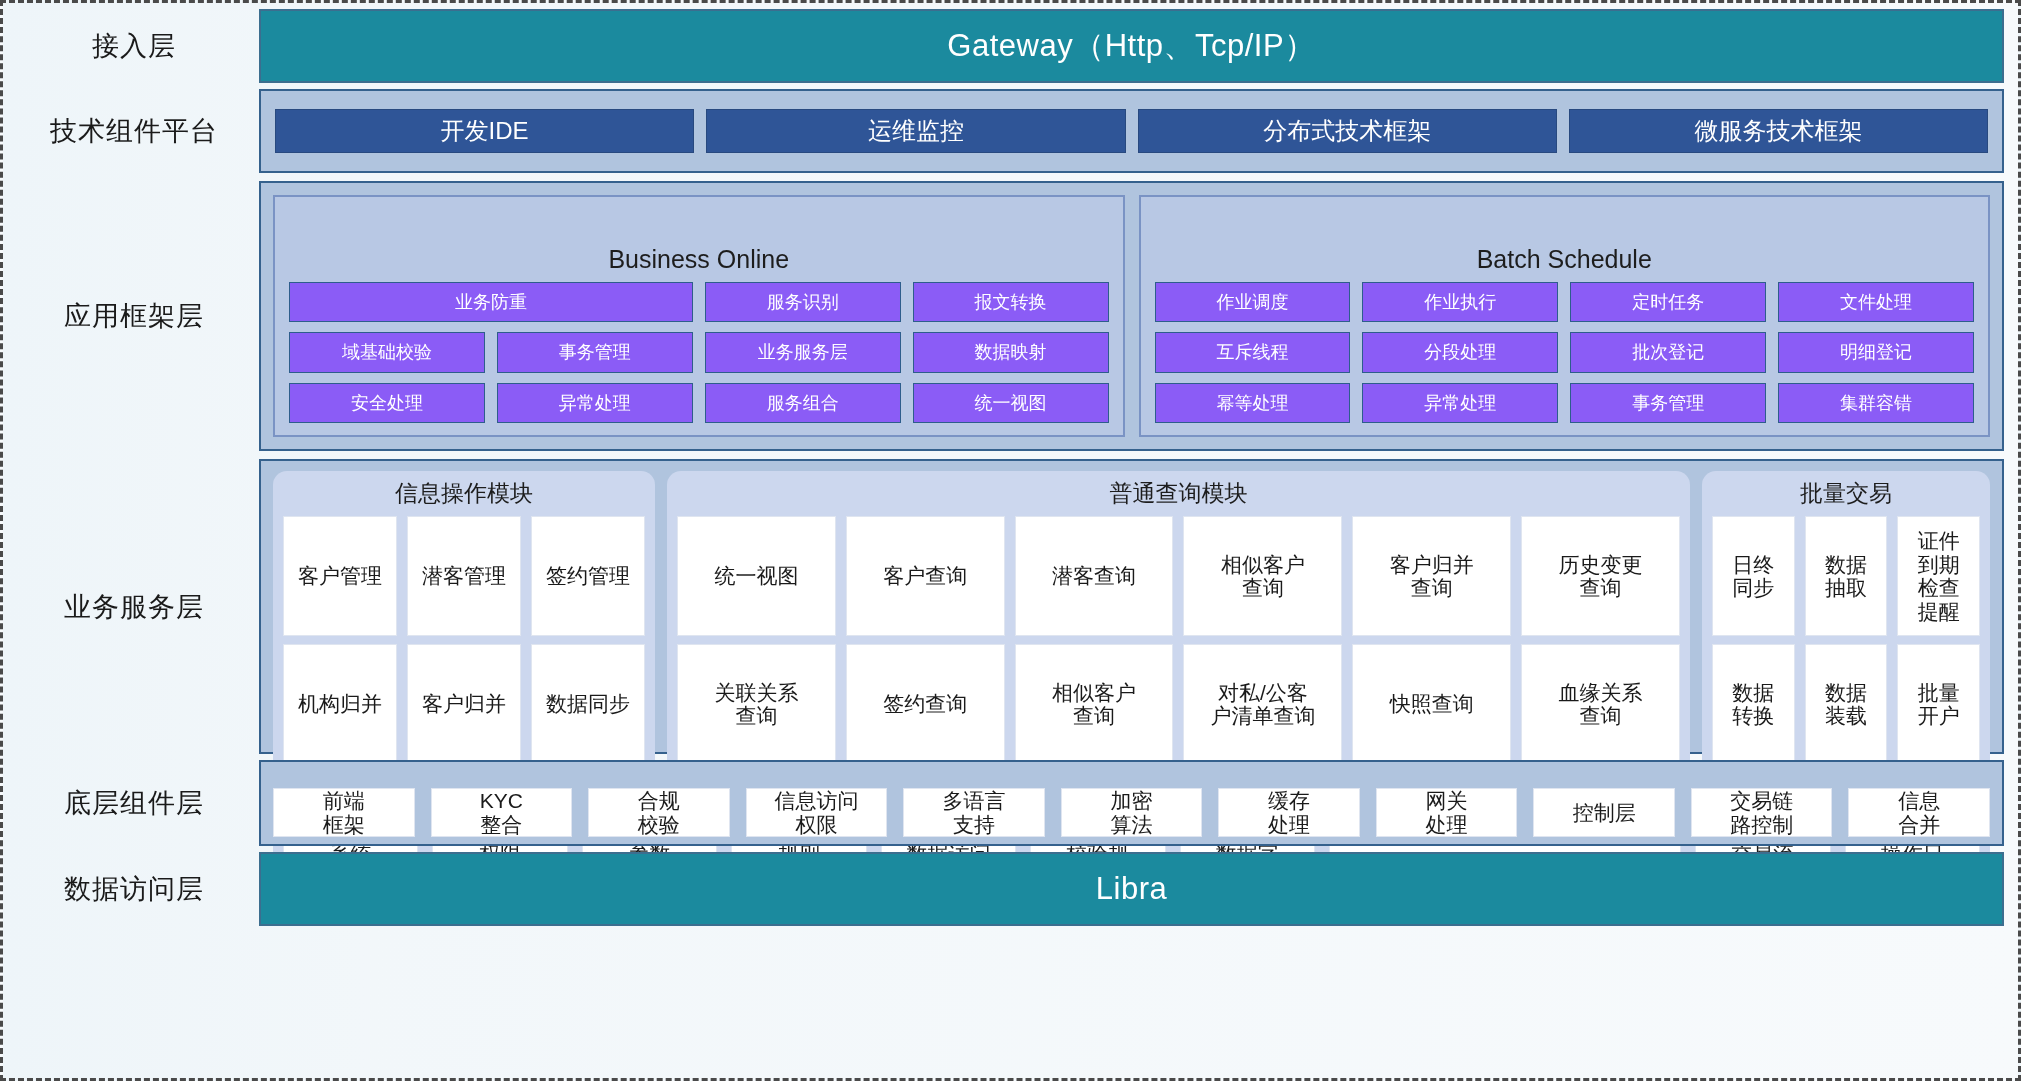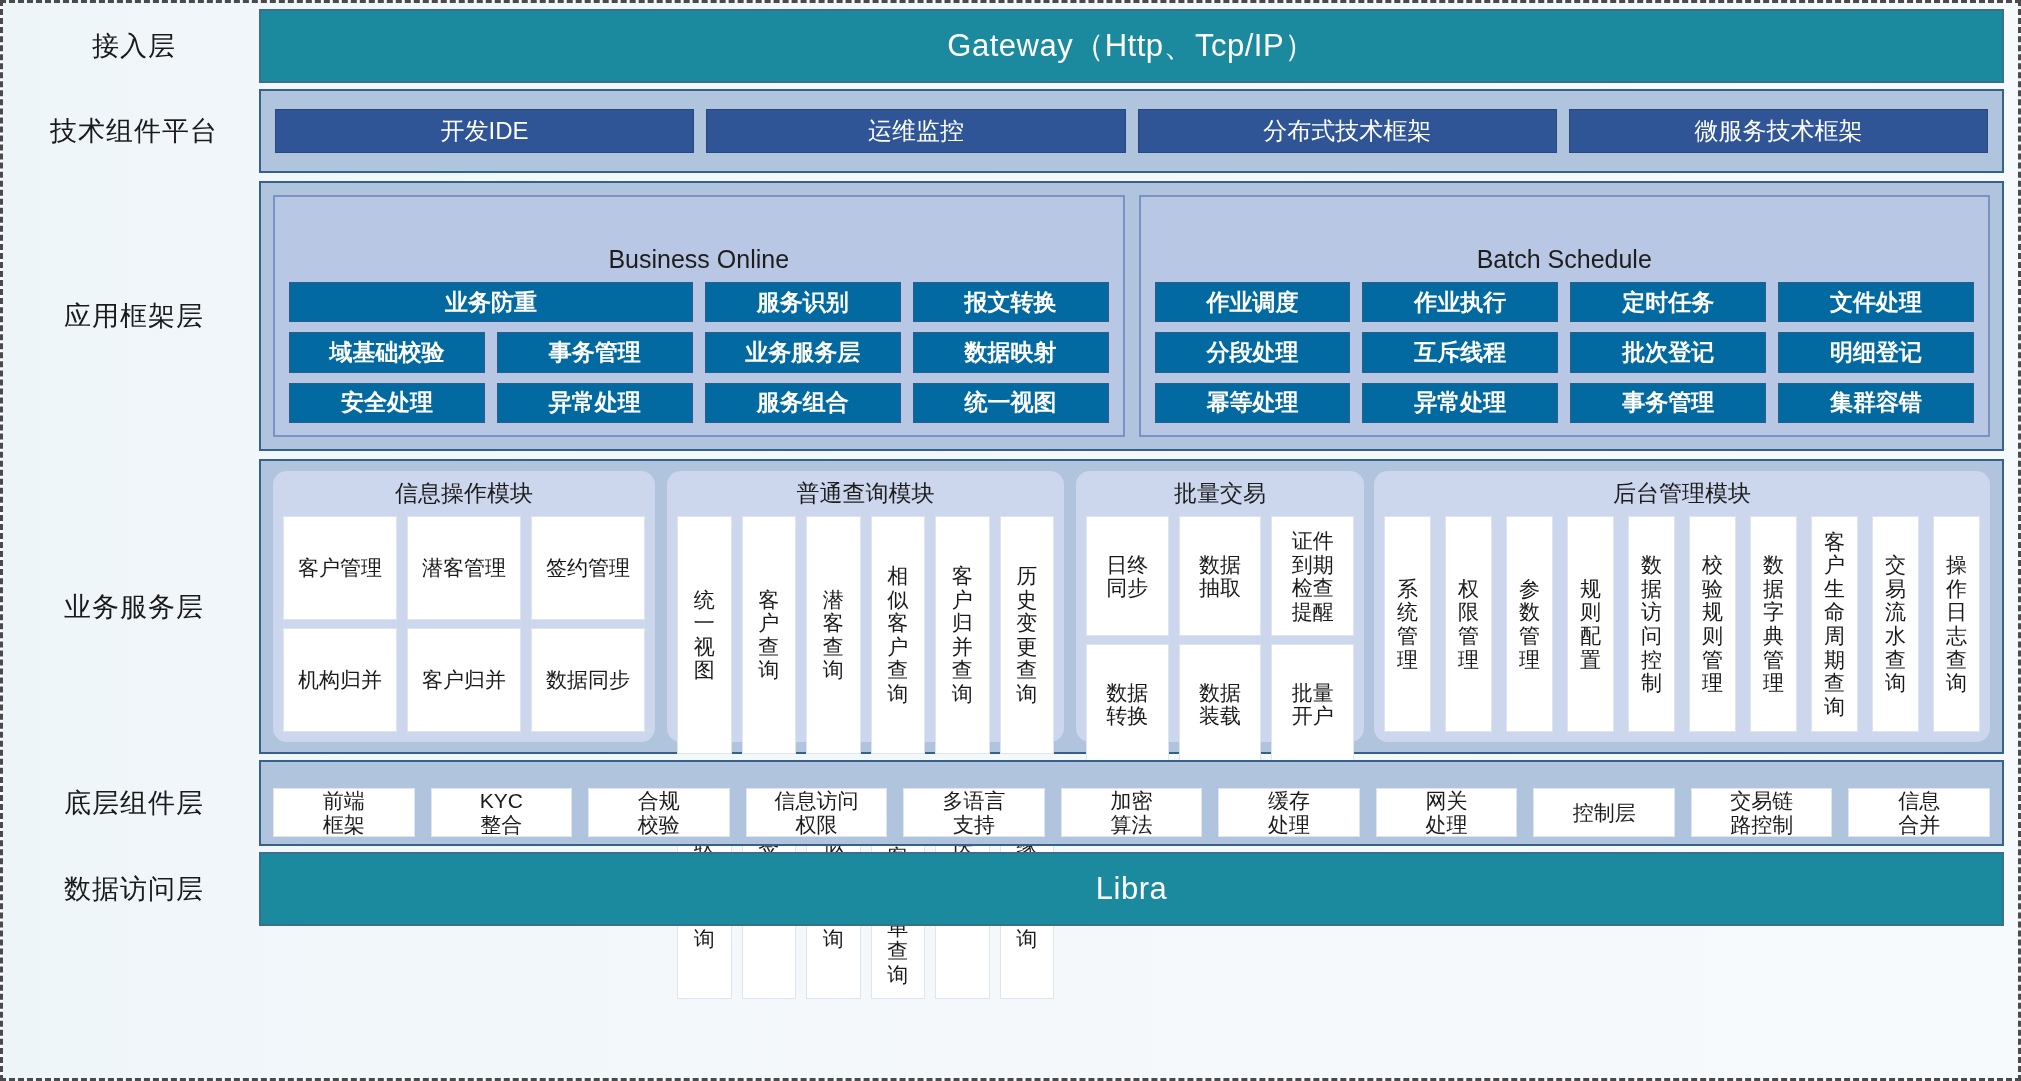--- a/index.html
+++ b/index.html
@@ -74,34 +74,33 @@
     padding: 2px 0 8px 0; font-weight: normal; margin-top: 40px;
   }
   .panel-grid {
     flex: 1 1 auto;
     display: grid;
     grid-template-columns: repeat(4, 1fr);
     grid-auto-rows: 1fr;
     gap: 10px 12px;
   }
   .fw-cell {
-    background: #0369a1; color: #ffffff;
-    display: flex; align-items: center; justify-content: center;
-    font-size: 23px;
+    background: #8b5cf6; color: #ffffff;
+    display: flex; align-items: center; justify-content: center;
+    font-size: 18px;
     border: 1px solid #2e5d8c;
-    font-weight: bold;
   }
   .span2 { grid-column: span 2; }
 
   
   .service-outer {
     background: #b0c4de;
     border: 2px solid #35618d;
     padding: 10px 12px;
-    display: flex; flex-direction: row; gap: 10px;
+    display: flex; flex-direction: column; gap: 10px;
     height: 295px;
   }
   .service-top { display: flex; gap: 12px; flex: 1 1 auto; }
   .svc-panel {
     background: #ccd7ee;
     border-radius: 14px;
     padding: 4px 10px 10px 10px;
     display: flex; flex-direction: column;
   }
   .svc-title { text-align: center; font-size: 23px; color: #1d1d1d; padding: 3px 0 7px 0; }
@@ -199,22 +198,22 @@
           </div>
         </div>
 
         <div class="framework-panel">
           <div class="panel-title">Batch Schedule</div>
           <div class="panel-grid">
             <div class="fw-cell">作业调度</div>
             <div class="fw-cell">作业执行</div>
             <div class="fw-cell">定时任务</div>
             <div class="fw-cell">文件处理</div>
+            <div class="fw-cell">互斥线程</div>
             <div class="fw-cell">分段处理</div>
-            <div class="fw-cell">互斥线程</div>
             <div class="fw-cell">批次登记</div>
             <div class="fw-cell">明细登记</div>
             <div class="fw-cell">幂等处理</div>
             <div class="fw-cell">异常处理</div>
             <div class="fw-cell">事务管理</div>
             <div class="fw-cell">集群容错</div>
           </div>
         </div>
 
       </div>

